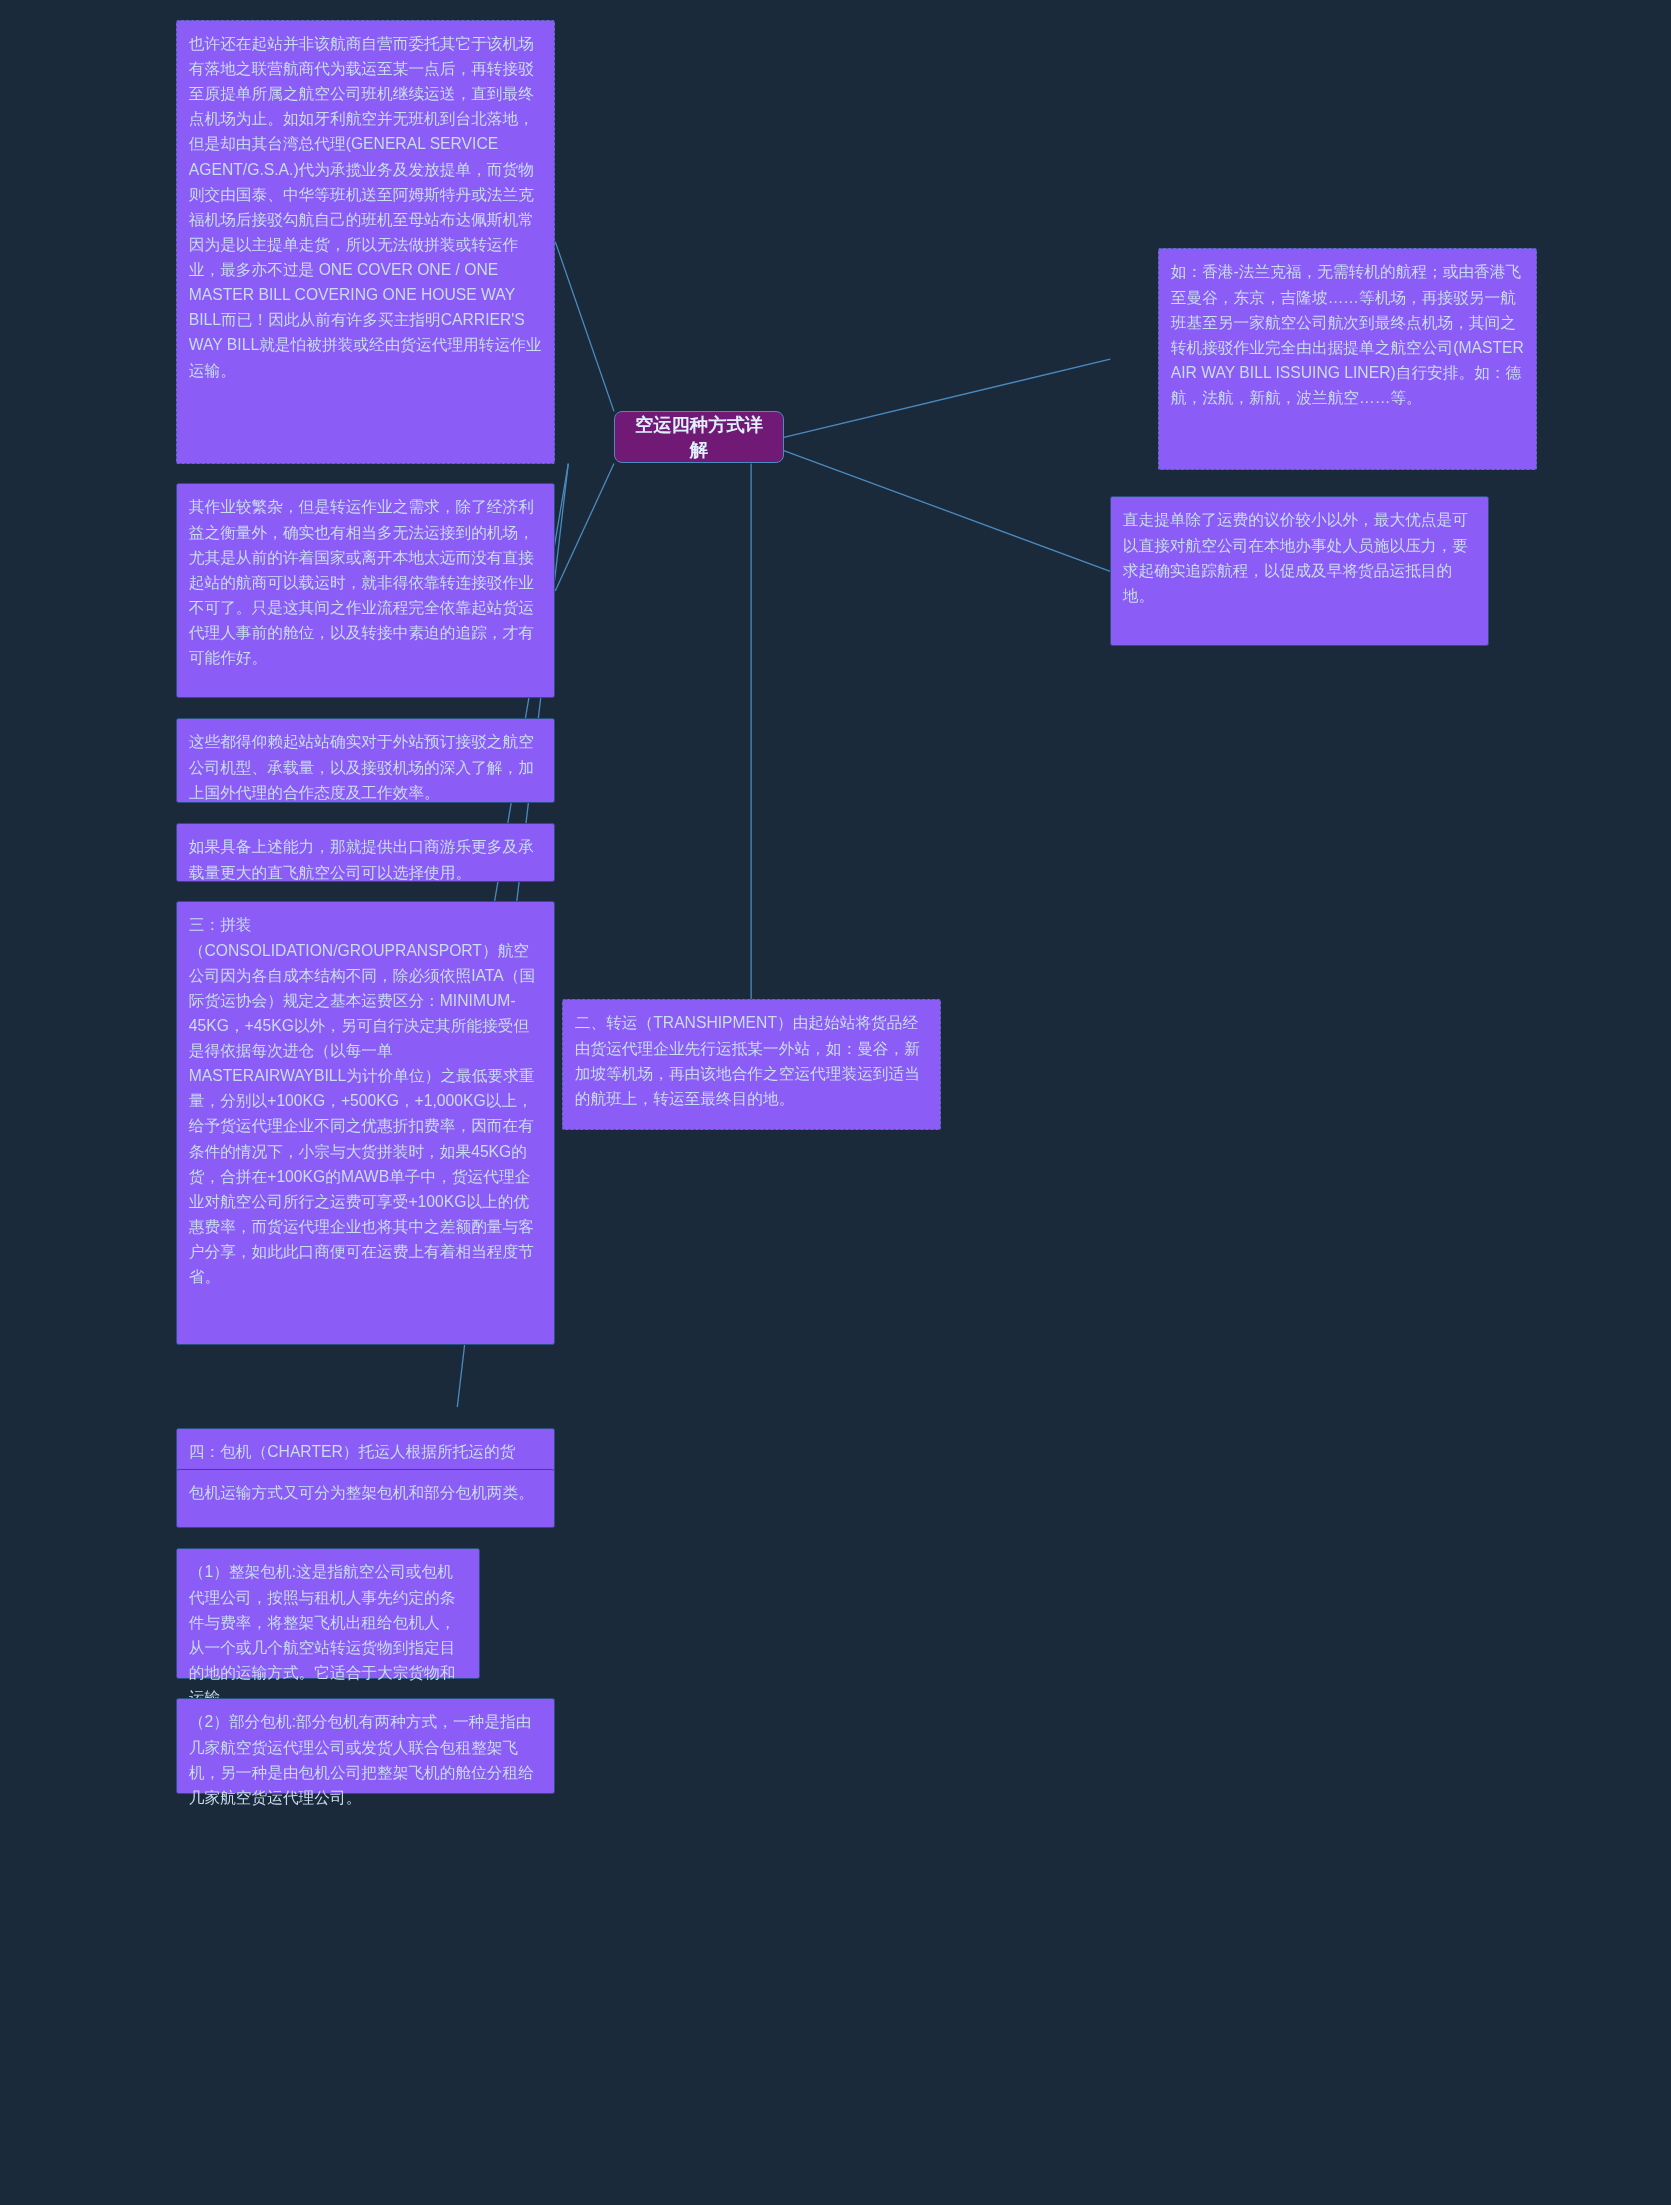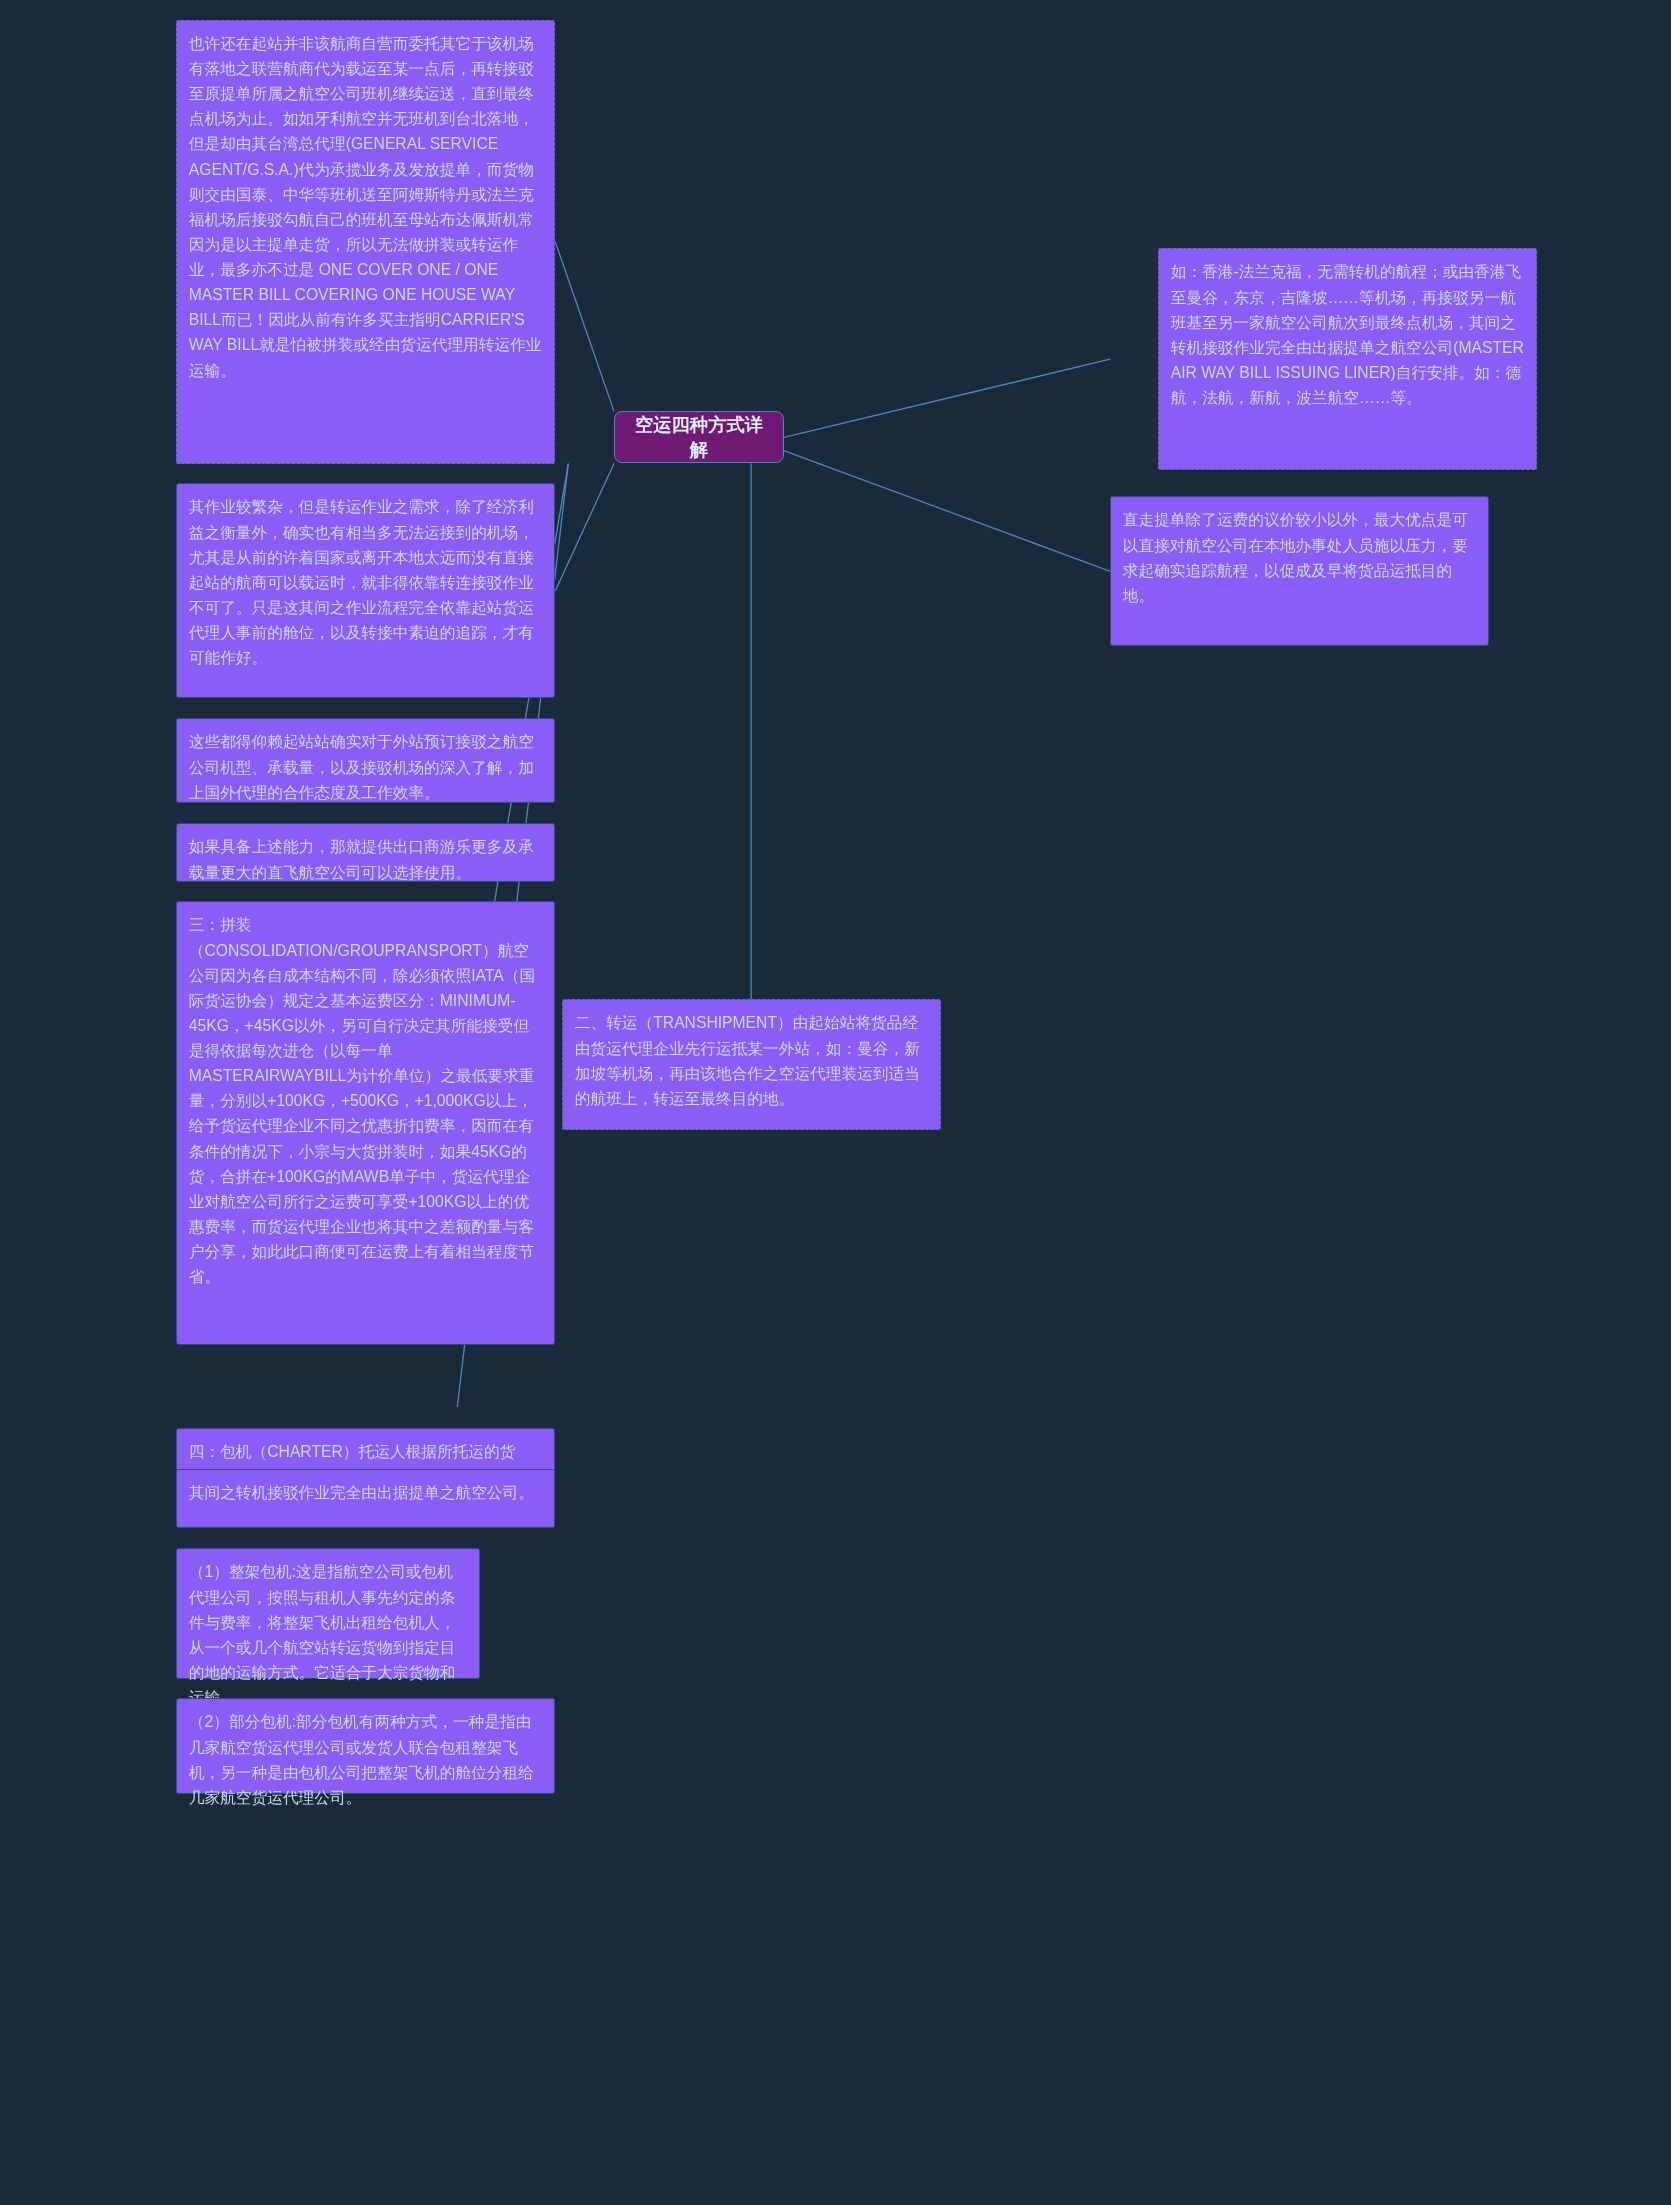--- a/index.html
+++ b/index.html
@@ -114,21 +114,21 @@
 
   <div class="card" style="left: 176px; top: 901px; width: 379px; height: 444px;">
     <span>三：拼装（CONSOLIDATION/GROUPRANSPORT）航空公司因为各自成本结构不同，除必须依照IATA（国际货运协会）规定之基本运费区分：MINIMUM-45KG，+45KG以外，另可自行决定其所能接受但是得依据每次进仓（以每一单MASTERAIRWAYBILL为计价单位）之最低要求重量，分别以+100KG，+500KG，+1,000KG以上，给予货运代理企业不同之优惠折扣费率，因而在有条件的情况下，小宗与大货拼装时，如果45KG的货，合拼在+100KG的MAWB单子中，货运代理企业对航空公司所行之运费可享受+100KG以上的优惠费率，而货运代理企业也将其中之差额酌量与客户分享，如此此口商便可在运费上有着相当程度节省。</span>
   </div>
 
   <div class="card" style="left: 176px; top: 1428px; width: 379px; height: 91px;">
     <span>四：包机（CHARTER）托运人根据所托运的货物，在一定时间内需要单独占用飞机的货舱，承运人需要采取专门的措施予以保证的运输形式。</span>
   </div>
 
   <div class="card" style="left: 176px; top: 1469px; width: 379px; height: 59px;">
-    <span>其间之转机接驳作业完全由出据提单之航空公司。</span>
+    <span>包机运输方式又可分为整架包机和部分包机两类。</span>
   </div>
 
   <div class="card" style="left: 176px; top: 1548px; width: 304px; height: 131px;">
     <span>（1）整架包机:这是指航空公司或包机代理公司，按照与租机人事先约定的条件与费率，将整架飞机出租给包机人，从一个或几个航空站转运货物到指定目的地的运输方式。它适合于大宗货物和运输。</span>
   </div>
 
   <div class="card" style="left: 176px; top: 1698px; width: 379px; height: 96px;">
     <span>（2）部分包机:部分包机有两种方式，一种是指由几家航空货运代理公司或发货人联合包租整架飞机，另一种是由包机公司把整架飞机的舱位分租给几家航空货运代理公司。</span>
   </div>
 

